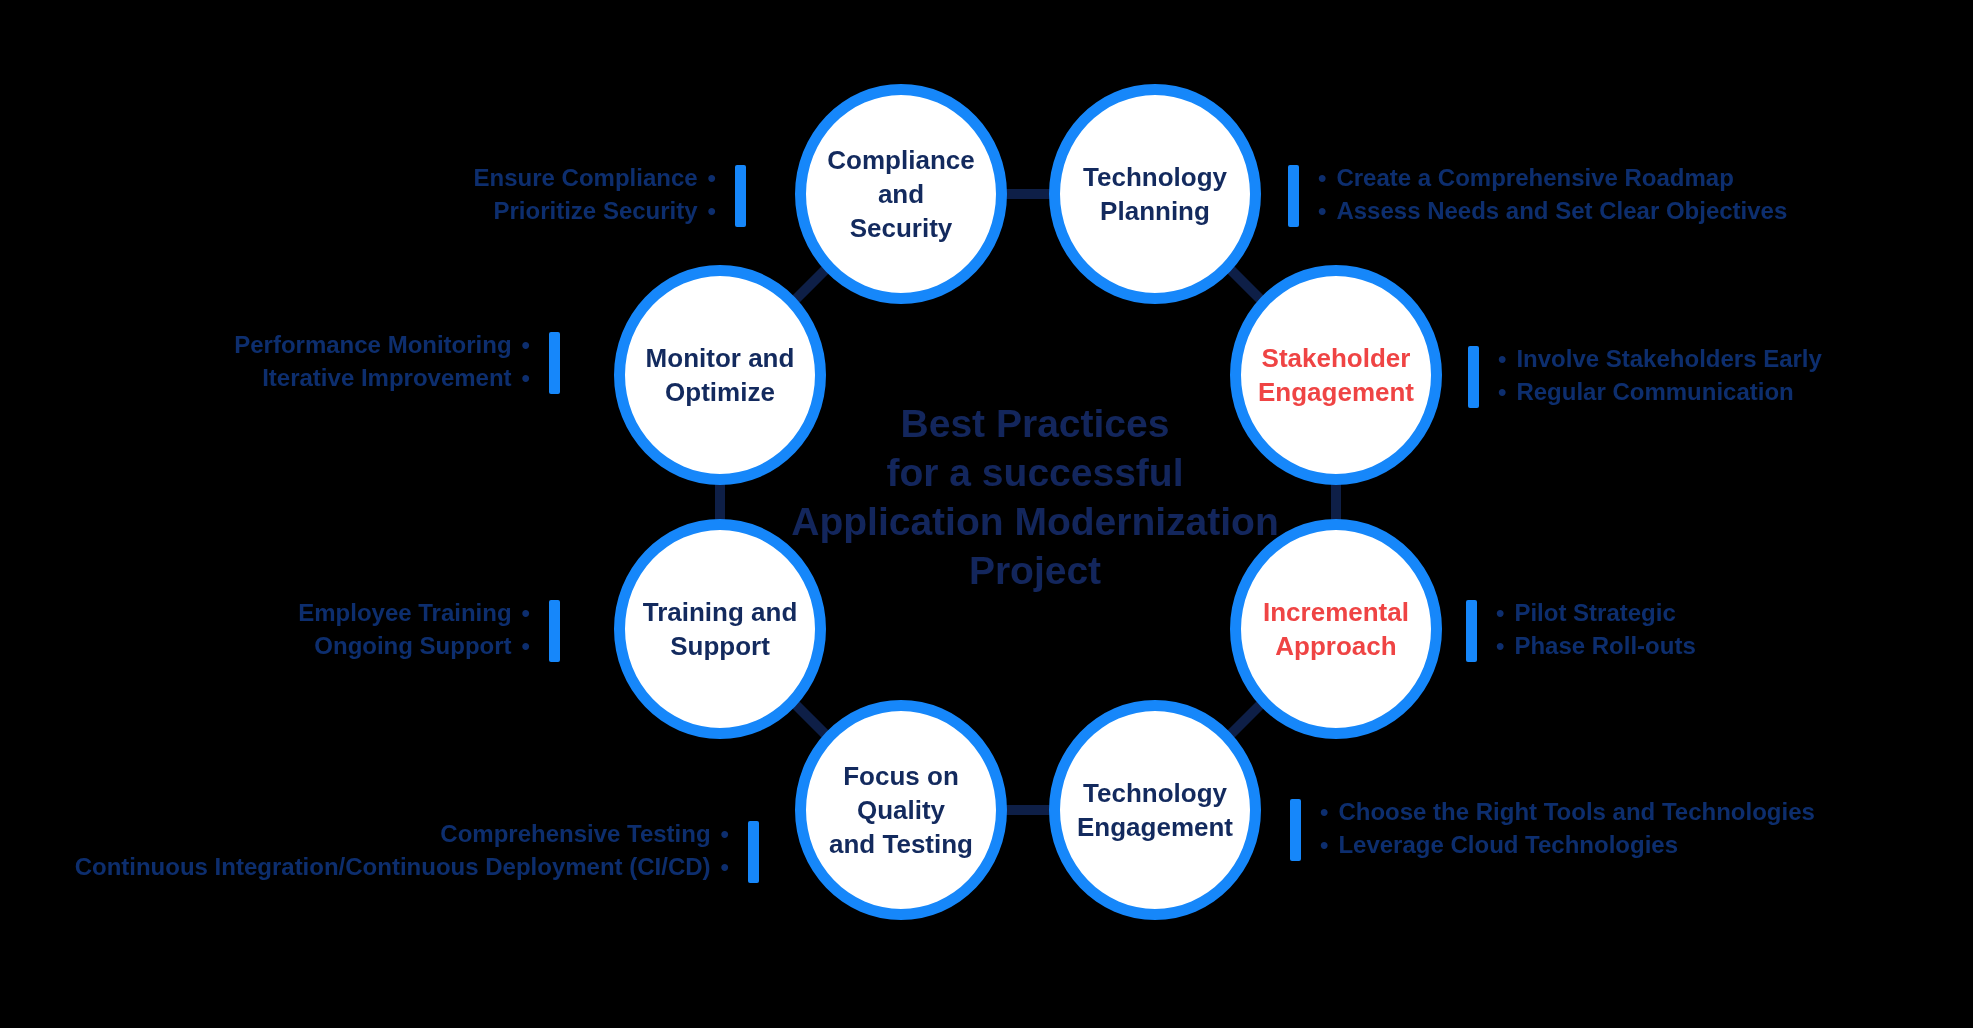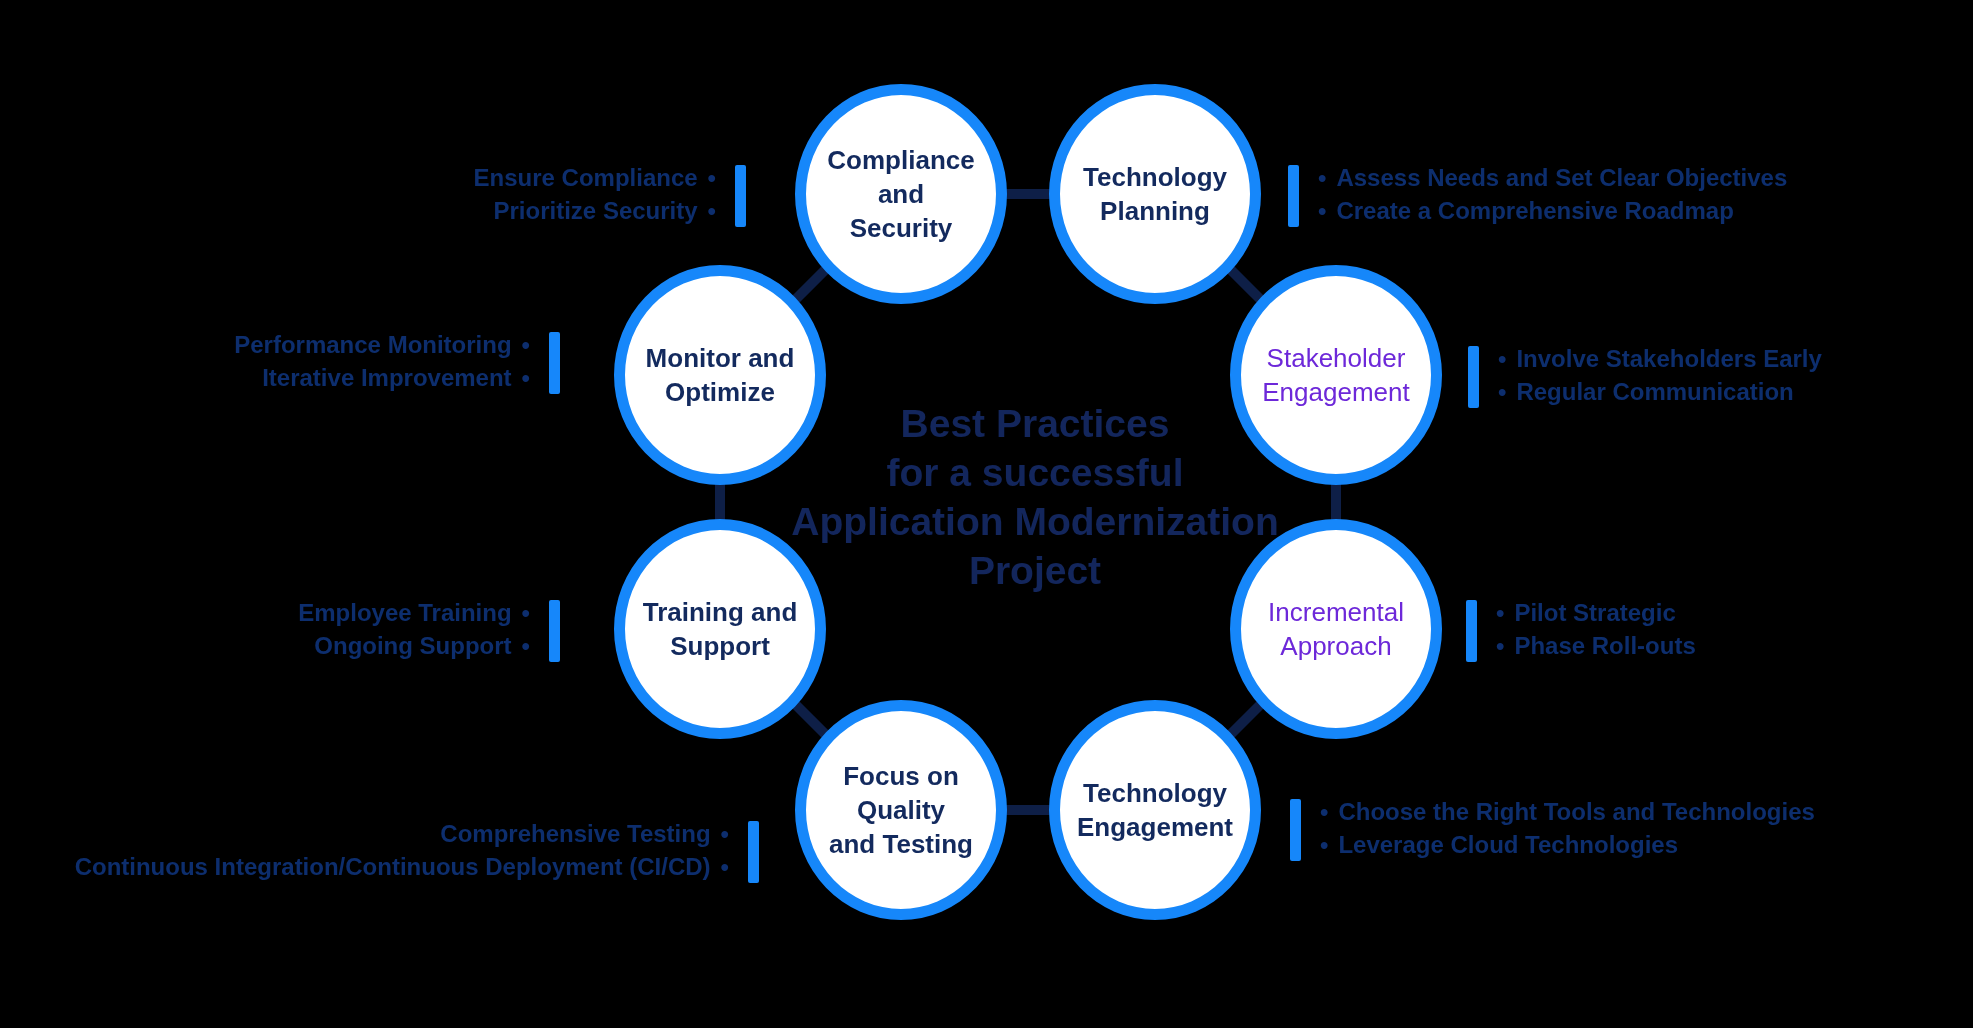--- a/index.html
+++ b/index.html
@@ -30,22 +30,22 @@
   }
   .node-label {
     white-space: pre-line;
     font-size: 26px;
     line-height: 34px;
     font-weight: 700;
     color: #132A5E;
     letter-spacing: 0;
   }
   .node-label.alt {
-    font-weight: 400;
-    color: #6d28d9;
+    font-weight: 700;
+    color: #ef4444;
   }
   .center-title {
     position: absolute;
     left: 685px;
     top: 399px;
     width: 700px;
     text-align: center;
     font-size: 39px;
     line-height: 49px;
     font-weight: 700;
@@ -158,22 +158,22 @@
     <div class="lines">
       <div class="note-line"><span class="note-text">Comprehensive Testing</span><span class="marker">•</span></div>
       <div class="note-line"><span class="note-text">Continuous Integration/Continuous Deployment (CI/CD)</span><span class="marker">•</span></div>
     </div>
     <div class="vbar"></div>
   </div>
 
   <div class="note right" style="left:1288px; top:161px;">
     <div class="vbar"></div>
     <div class="lines">
+      <div class="note-line"><span class="marker">•</span><span class="note-text">Create a Comprehensive Roadmap</span></div>
       <div class="note-line"><span class="marker">•</span><span class="note-text">Assess Needs and Set Clear Objectives</span></div>
-      <div class="note-line"><span class="marker">•</span><span class="note-text">Create a Comprehensive Roadmap</span></div>
     </div>
   </div>
 
   <div class="note right" style="left:1468px; top:342px;">
     <div class="vbar"></div>
     <div class="lines">
       <div class="note-line"><span class="marker">•</span><span class="note-text">Involve Stakeholders Early</span></div>
       <div class="note-line"><span class="marker">•</span><span class="note-text">Regular Communication</span></div>
     </div>
   </div>

